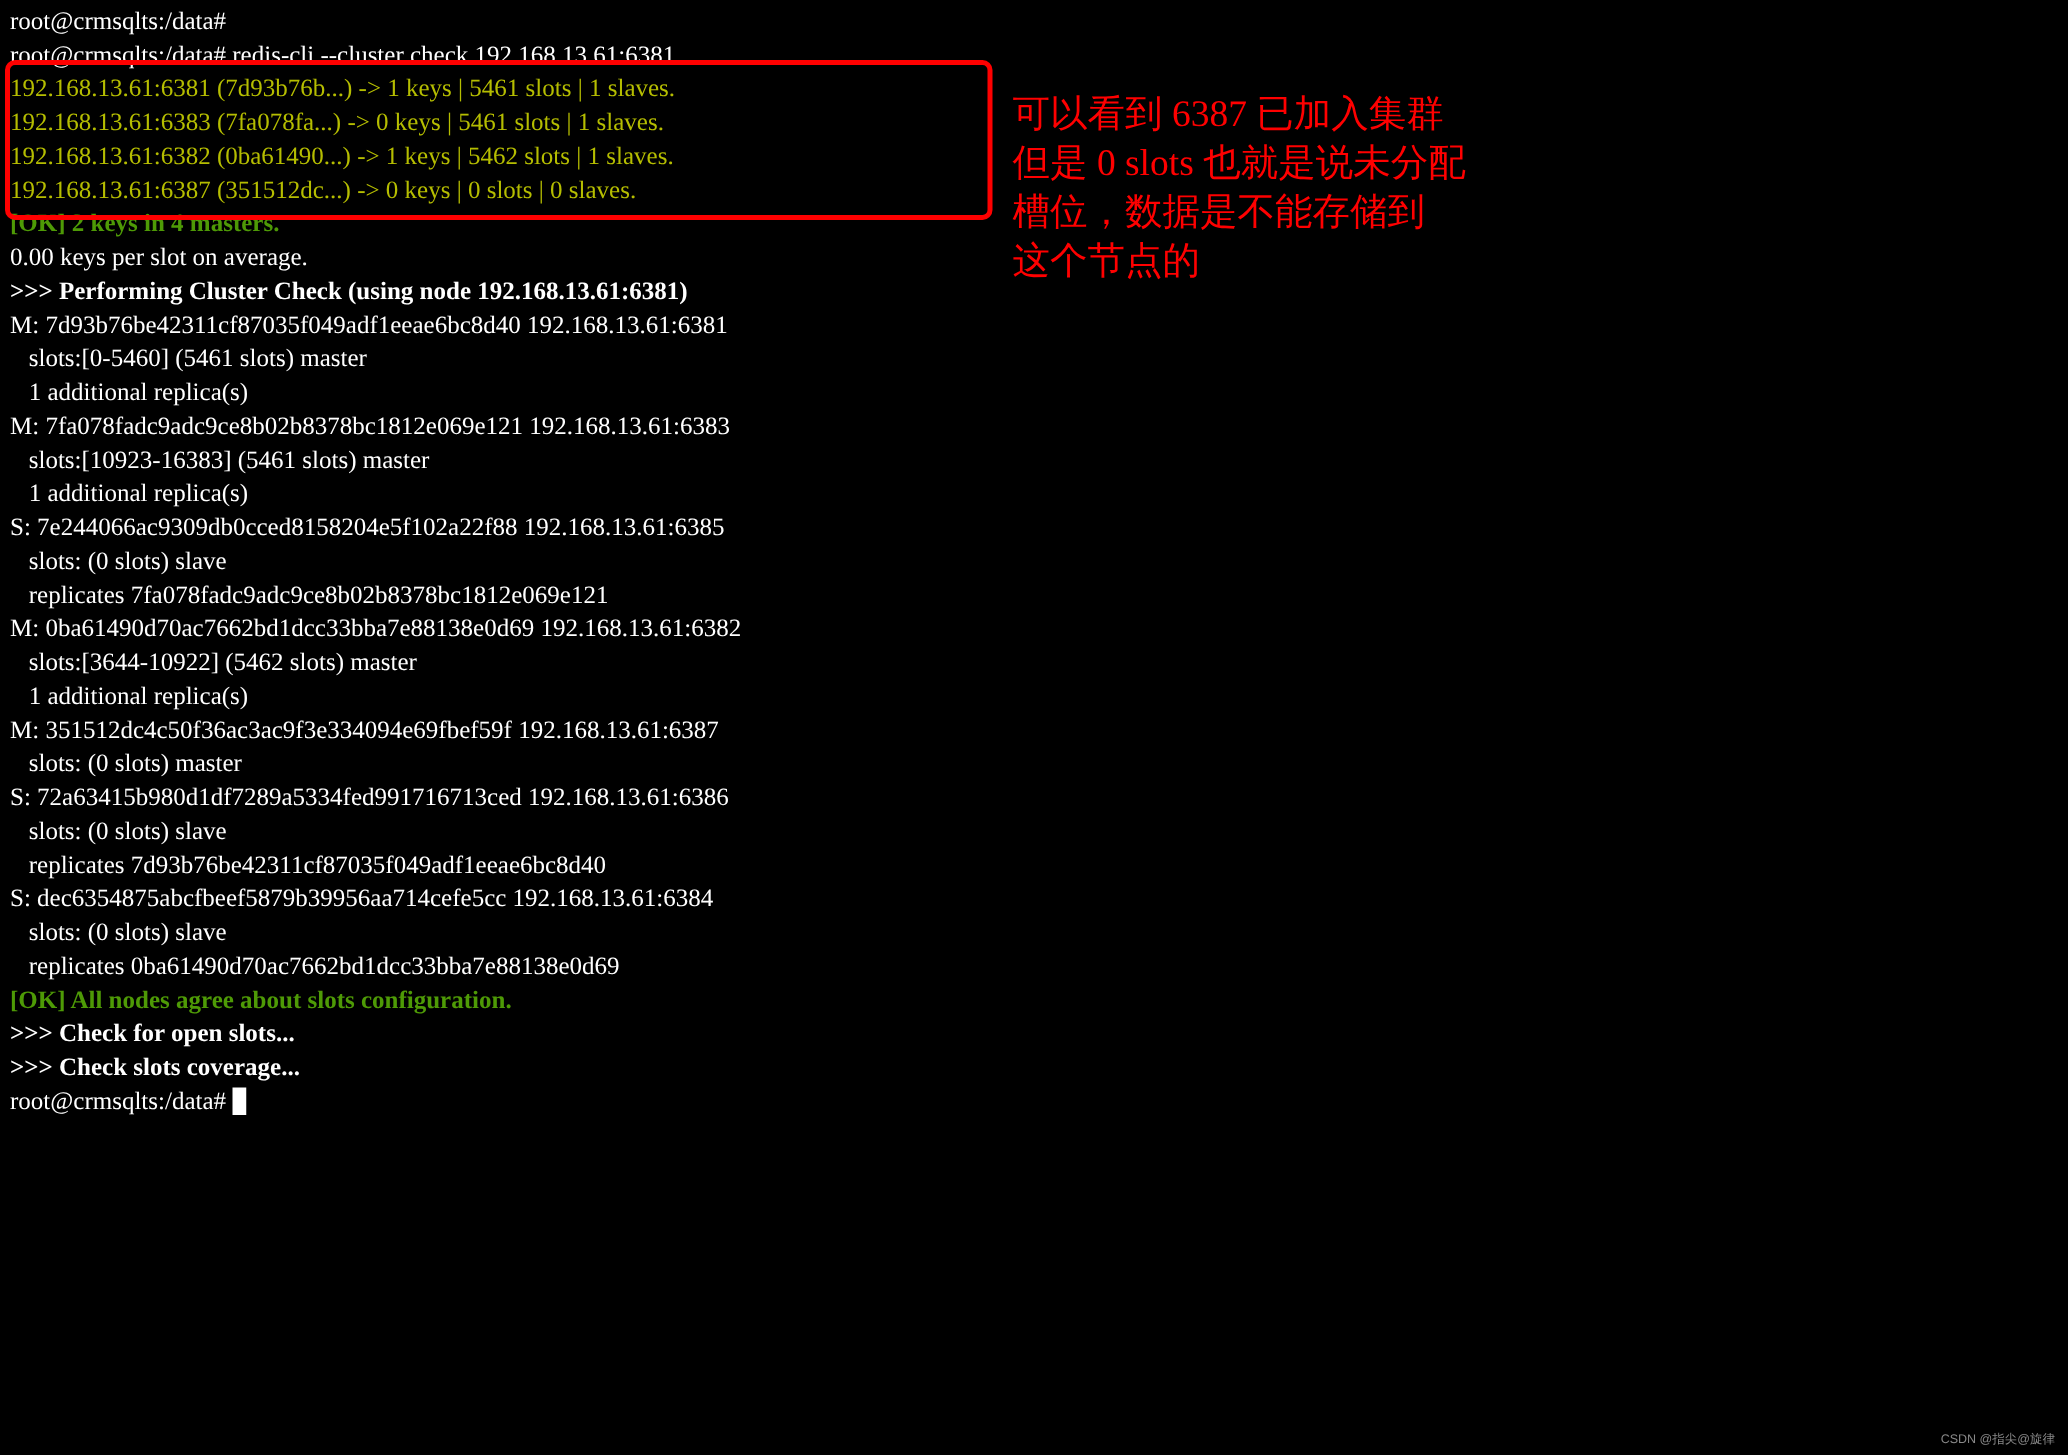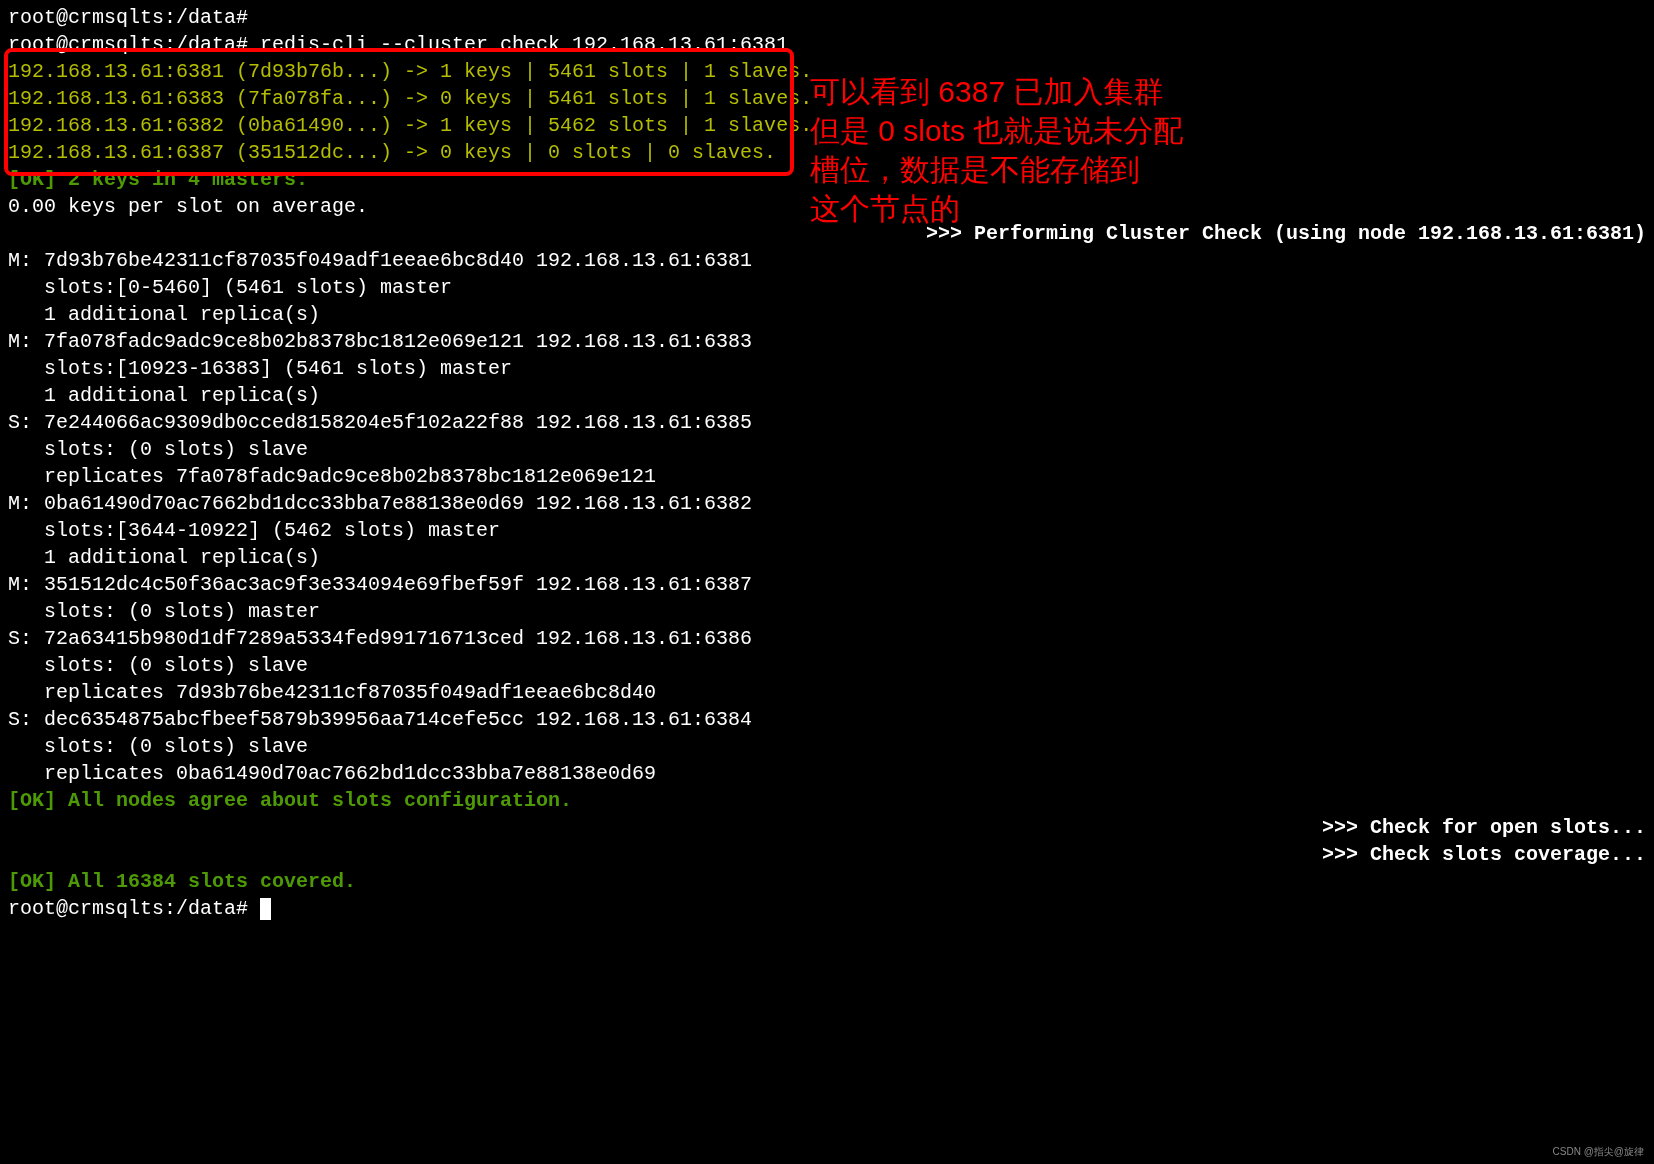--- a/index.html
+++ b/index.html
@@ -1,32 +1,32 @@
 <!DOCTYPE html>
 <html><head>
   <meta charset="utf-8">
   <style>
-    * { margin: 0; padding: 0; box-sizing: border-box; }
+    * { margin: 0; padding: 0; box-sizing: border-box; font-family: Liberation Serif, serif; }
     body {
       background: #000000;
       font-family: 'Consolas', 'Monaco', 'Courier New', monospace;
       font-size: 20px;
       line-height: 1.35;
       color: #ffffff;
       width: 1654px;
       height: 1164px;
       position: relative;
       overflow: hidden;
       padding: 4px 8px;
     }
     .line { white-space: pre; }
     .prompt-user { color: #ffffff; }
     .yellow { color: #b5bd00; }
     .green { color: #4e9a06; font-weight: bold; }
-    .white-bold { color: #ffffff; font-weight: bold; text-align: right; }
+    .white-bold { color: #ffffff; font-weight: bold; }
     .red-border {
       position: absolute;
       border: 4px solid #ff0000;
       border-radius: 8px;
       left: 4px;
       top: 48px;
       width: 790px;
       height: 128px;
       z-index: 10;
     }
@@ -94,17 +94,16 @@
   <div class="line">   slots: (0 slots) master</div>
   <div class="line">S: 72a63415b980d1df7289a5334fed991716713ced 192.168.13.61:6386</div>
   <div class="line">   slots: (0 slots) slave</div>
   <div class="line">   replicates 7d93b76be42311cf87035f049adf1eeae6bc8d40</div>
   <div class="line">S: dec6354875abcfbeef5879b39956aa714cefe5cc 192.168.13.61:6384</div>
   <div class="line">   slots: (0 slots) slave</div>
   <div class="line">   replicates 0ba61490d70ac7662bd1dcc33bba7e88138e0d69</div>
   <div class="line green">[OK] All nodes agree about slots configuration.</div>
   <div class="line white-bold">&gt;&gt;&gt; Check for open slots...</div>
   <div class="line white-bold">&gt;&gt;&gt; Check slots coverage...</div>
-  <div class="line green">[OK] All 16384 slots covered.</div>
   <div class="line prompt-user"><span>root@crmsqlts:/data# </span><span class="cursor"></span></div>
 </div>
 
 <div class="watermark">CSDN @指尖@旋律</div>
 
 </body></html>

